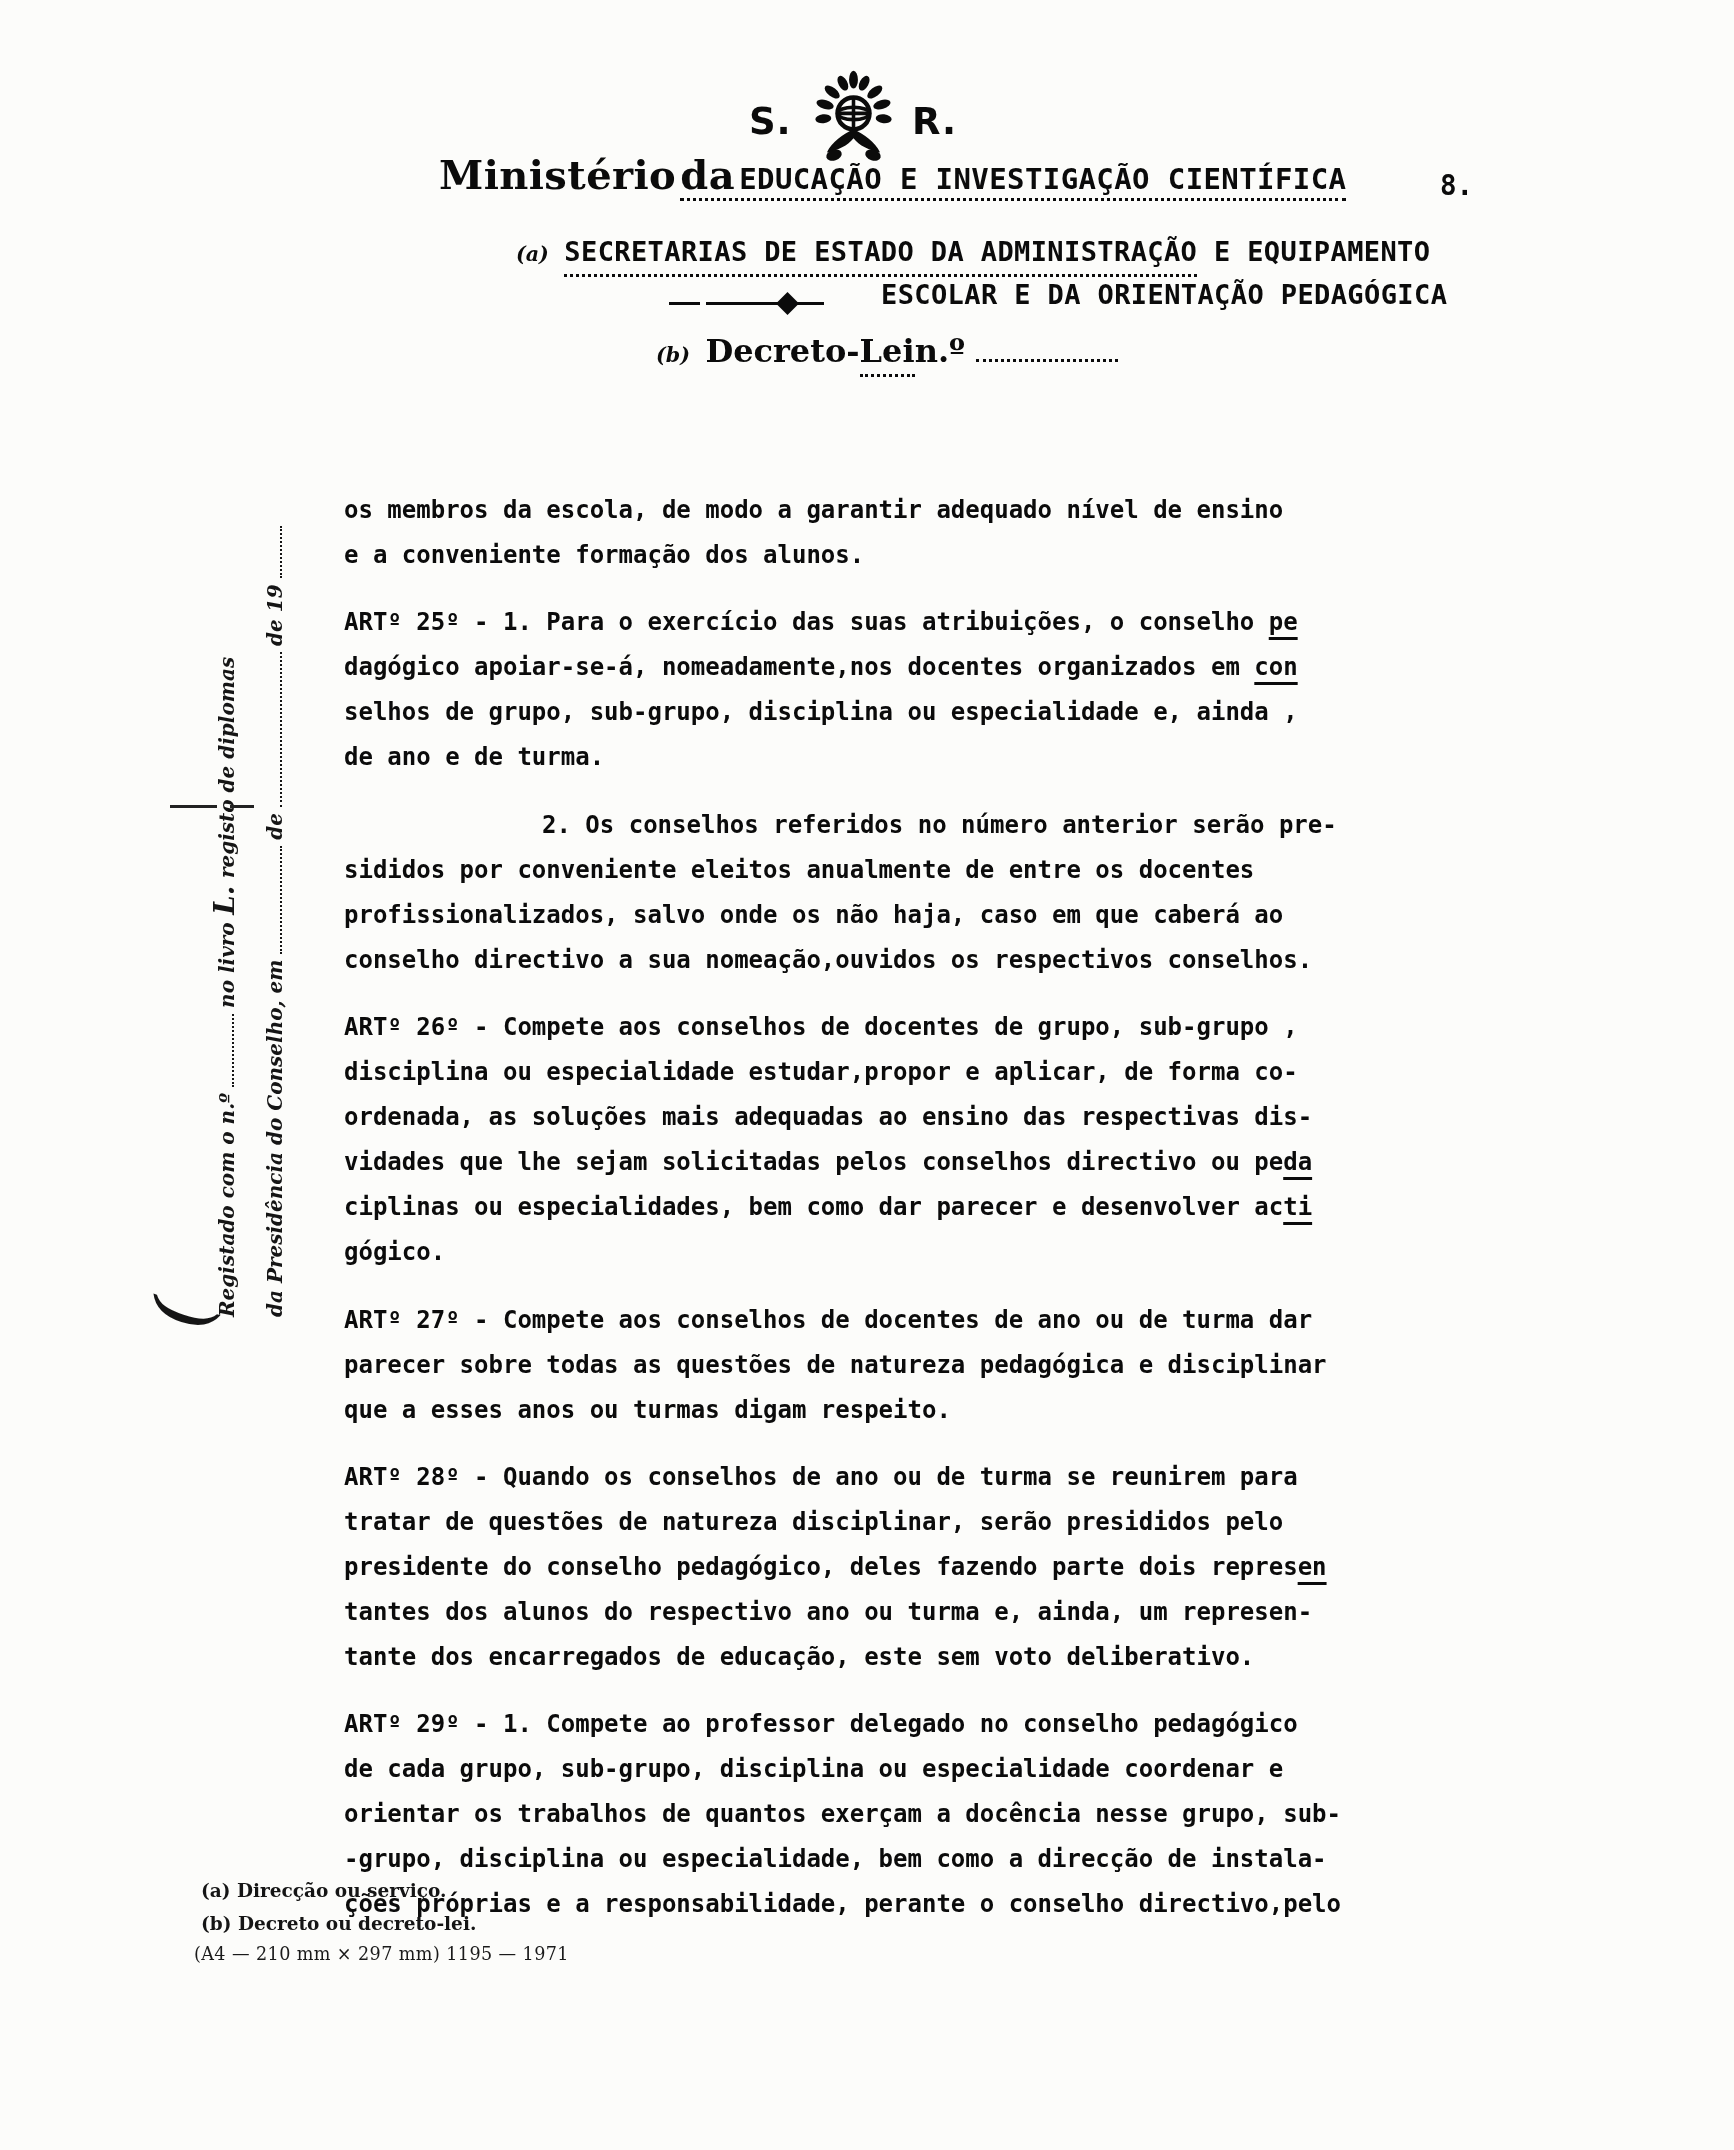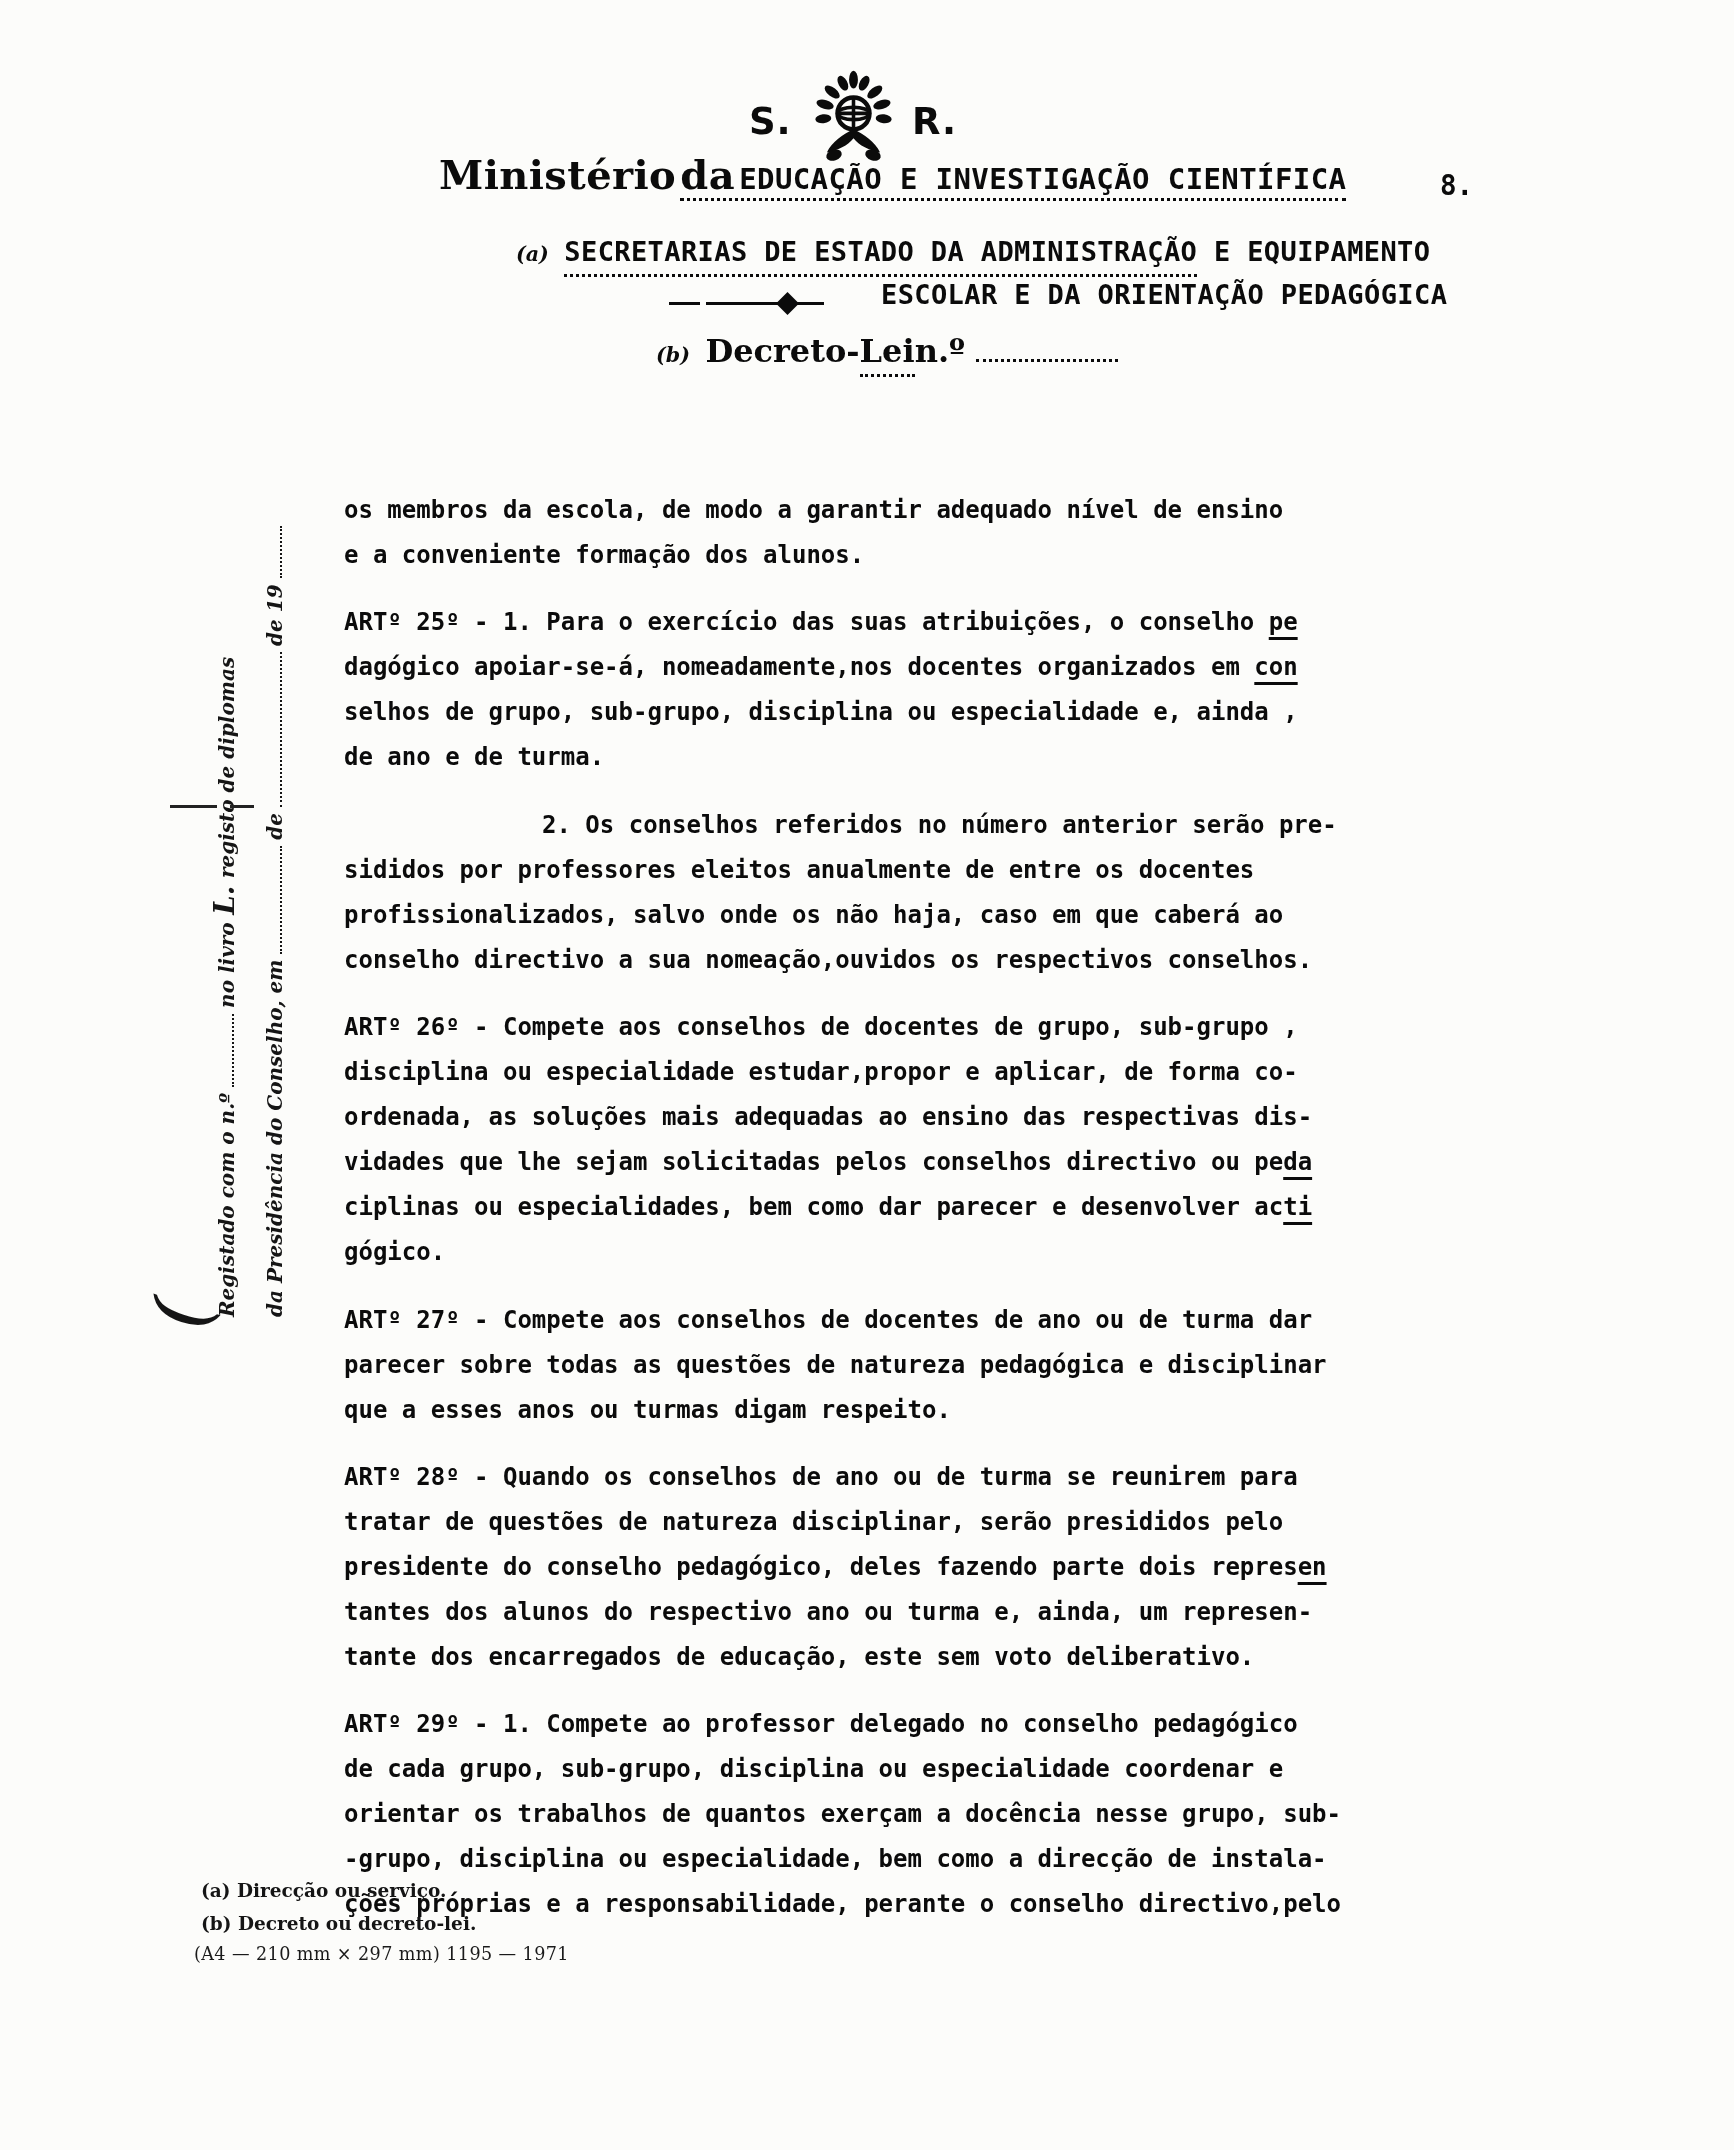--- a/index.html
+++ b/index.html
@@ -162,21 +162,21 @@
 
     <div class="para">
       <div class="bline"><span>ARTº 25º - 1. Para o exercício das suas atribuições, o conselho </span><span class="u">pe</span></div>
       <div class="bline"><span>dagógico apoiar-se-á, nomeadamente,nos docentes organizados em </span><span class="u">con</span></div>
       <div class="bline"><span>selhos de grupo, sub-grupo, disciplina ou especialidade e, ainda ,</span></div>
       <div class="bline"><span>de ano e de turma.</span></div>
     </div>
 
     <div class="para">
       <div class="bline indent"><span>2. Os conselhos referidos no número anterior serão pre-</span></div>
-      <div class="bline"><span>sididos por professores eleitos anualmente  de entre os docentes</span></div>
+      <div class="bline"><span>sididos por conveniente eleitos anualmente  de entre os docentes</span></div>
       <div class="bline"><span>profissionalizados, salvo onde os não haja, caso em que caberá ao</span></div>
       <div class="bline"><span>conselho directivo  a sua nomeação,ouvidos os respectivos conselhos.</span></div>
     </div>
 
     <div class="para">
       <div class="bline"><span>ARTº 26º - Compete aos conselhos de docentes de grupo, sub-grupo ,</span></div>
       <div class="bline"><span>disciplina ou especialidade  estudar,propor e aplicar, de forma co-</span></div>
       <div class="bline"><span>ordenada, as soluções mais adequadas ao ensino das respectivas dis-</span></div>
       <div class="bline"><span>vidades que lhe sejam solicitadas pelos conselhos directivo ou pe</span><span class="u">da</span></div>
       <div class="bline"><span>ciplinas ou especialidades, bem como dar parecer e desenvolver ac</span><span class="u">ti</span></div>

